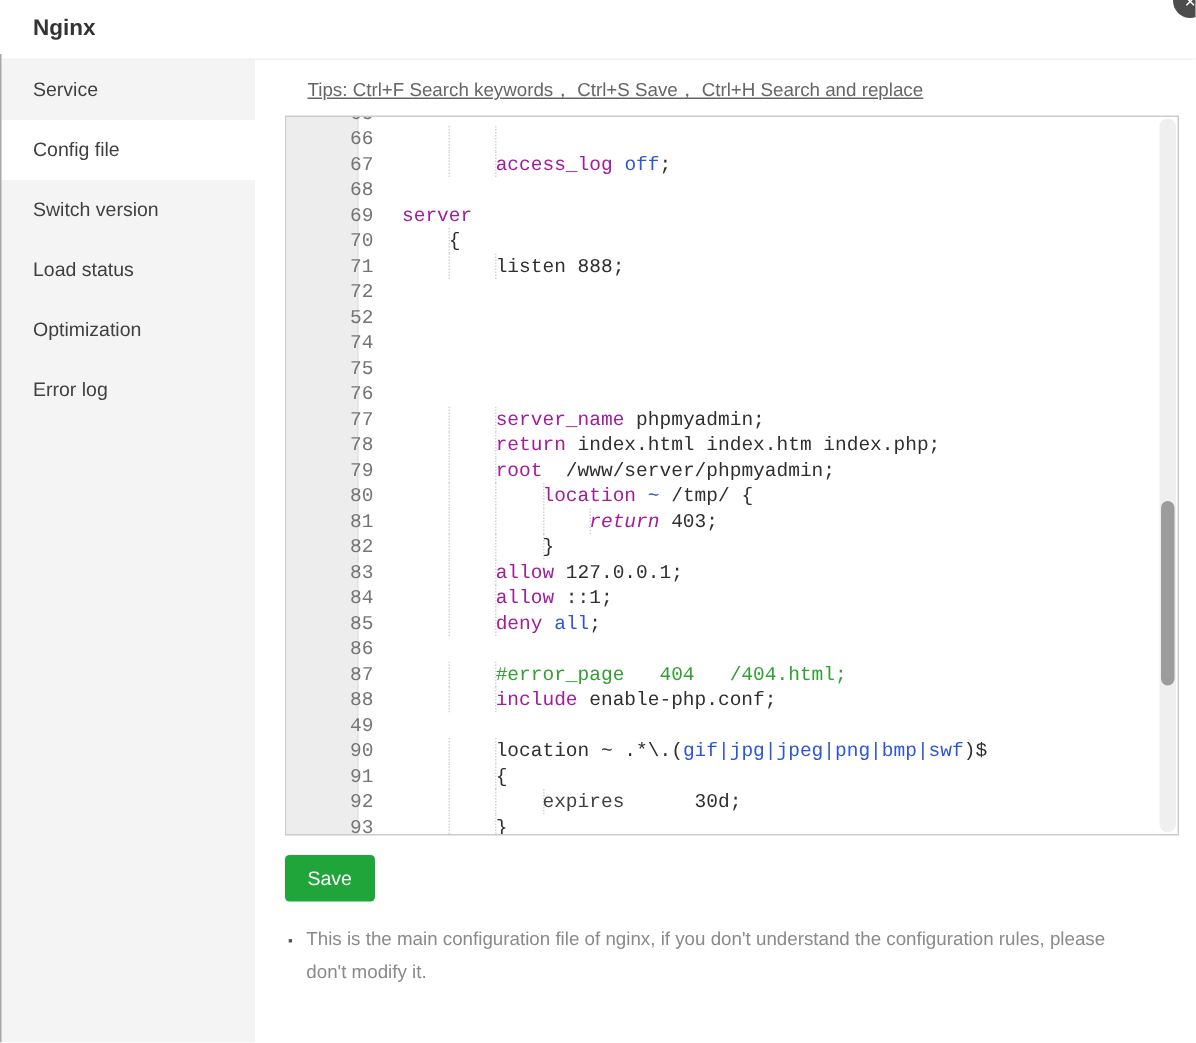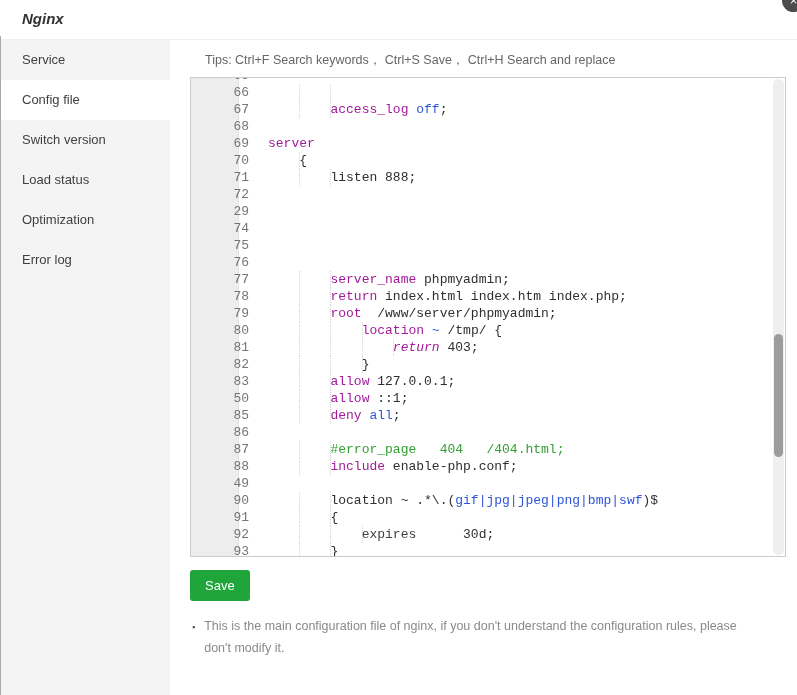--- a/index.html
+++ b/index.html
@@ -9,29 +9,29 @@
     -webkit-font-smoothing:antialiased;
   }
   
   .left-edge{position:absolute;left:0;top:36px;bottom:0;width:1px;background:#a8a8a8;}
   .close-btn{
     position:absolute;top:-11px;right:-8px;width:23px;height:23px;border-radius:50%;
     background:#4c4c4c;color:#fff;font-size:13px;line-height:23px;text-align:center;
     cursor:pointer;z-index:50;
   }
   
-  .header{position:absolute;left:0;top:0;right:0;height:40px;background:#fff;border-bottom:1px solid #f0f0f0;box-sizing:border-box;font-style:italic;}
+  .header{position:absolute;left:0;top:0;right:0;height:40px;background:#fff;border-bottom:1px solid #f0f0f0;box-sizing:border-box;}
   .header .title{display:block;padding:10px 0 0 22px;font-size:15px;font-weight:700;color:#333;}
   
   .sidebar{position:absolute;left:0;top:40px;bottom:0;width:170px;background:#f4f4f4;}
   .side-item{height:40px;line-height:40px;padding-left:22px;font-size:13px;color:#3f3f3f;cursor:pointer;}
   .side-item.active{background:#fff;}
   
   .content{position:absolute;left:170px;top:40px;right:0;bottom:0;background:#fff;}
-  .tips{position:absolute;left:35px;top:12px;font-size:12.5px;color:#666;}
+  .tips{position:absolute;left:35px;top:12px;font-size:12.5px;color:#666;text-decoration:underline;}
   
   .editor{
     position:absolute;left:20px;top:37px;width:596px;height:480px;
     border:1px solid #ccc;background:#fff;overflow:hidden;box-sizing:border-box;
   }
   .gutter-bg{position:absolute;left:0;top:0;bottom:0;width:47px;background:#ededed;border-right:1px solid #e2e2e2;}
   .code-lines{position:absolute;left:0;top:-11px;right:14px;margin-left:20px;}
   .cm-line{display:flex;height:17px;line-height:17px;font-family:"Liberation Mono","DejaVu Sans Mono",monospace;font-size:13px;}
   .ln{flex:none;width:48px;box-sizing:border-box;text-align:right;padding-right:10px;color:#757575;}
   .lc{position:relative;flex:1;padding-left:9px;white-space:pre;color:#2f2f2f;overflow:hidden;}
@@ -99,21 +99,21 @@
         </div>
         <div class="cm-line">
           <span class="ln">71</span>
           <span class="lc"><i class="guide" style="left: calc(4ch + 9px);"></i><i class="guide" style="left: calc(8ch + 9px);"></i><span class="txt">        <span style="color: rgb(47, 47, 47);">listen 888;</span></span></span>
         </div>
         <div class="cm-line">
           <span class="ln">72</span>
           <span class="lc"><span class="txt"></span></span>
         </div>
         <div class="cm-line">
-          <span class="ln">29</span>
+          <span class="ln">52</span>
           <span class="lc"><span class="txt"></span></span>
         </div>
         <div class="cm-line">
           <span class="ln">74</span>
           <span class="lc"><span class="txt"></span></span>
         </div>
         <div class="cm-line">
           <span class="ln">75</span>
           <span class="lc"><span class="txt"></span></span>
         </div>
@@ -143,21 +143,21 @@
         </div>
         <div class="cm-line">
           <span class="ln">82</span>
           <span class="lc"><i class="guide" style="left: calc(4ch + 9px);"></i><i class="guide" style="left: calc(8ch + 9px);"></i><i class="guide" style="left: calc(12ch + 9px);"></i><span class="txt">            <span style="color: rgb(47, 47, 47);">}</span></span></span>
         </div>
         <div class="cm-line">
           <span class="ln">83</span>
           <span class="lc"><i class="guide" style="left: calc(4ch + 9px);"></i><i class="guide" style="left: calc(8ch + 9px);"></i><span class="txt">        <span style="color: rgb(162, 27, 155);">allow</span><span style="color: rgb(47, 47, 47);"> 127.0.0.1;</span></span></span>
         </div>
         <div class="cm-line">
-          <span class="ln">50</span>
+          <span class="ln">84</span>
           <span class="lc"><i class="guide" style="left: calc(4ch + 9px);"></i><i class="guide" style="left: calc(8ch + 9px);"></i><span class="txt">        <span style="color: rgb(162, 27, 155);">allow</span><span style="color: rgb(47, 47, 47);"> ::1;</span></span></span>
         </div>
         <div class="cm-line">
           <span class="ln">85</span>
           <span class="lc"><i class="guide" style="left: calc(4ch + 9px);"></i><i class="guide" style="left: calc(8ch + 9px);"></i><span class="txt">        <span style="color: rgb(162, 27, 155);">deny</span><span style="color: rgb(47, 47, 47);"> </span><span style="color: rgb(45, 85, 215);">all</span><span style="color: rgb(47, 47, 47);">;</span></span></span>
         </div>
         <div class="cm-line">
           <span class="ln">86</span>
           <span class="lc"><span class="txt"></span></span>
         </div>

